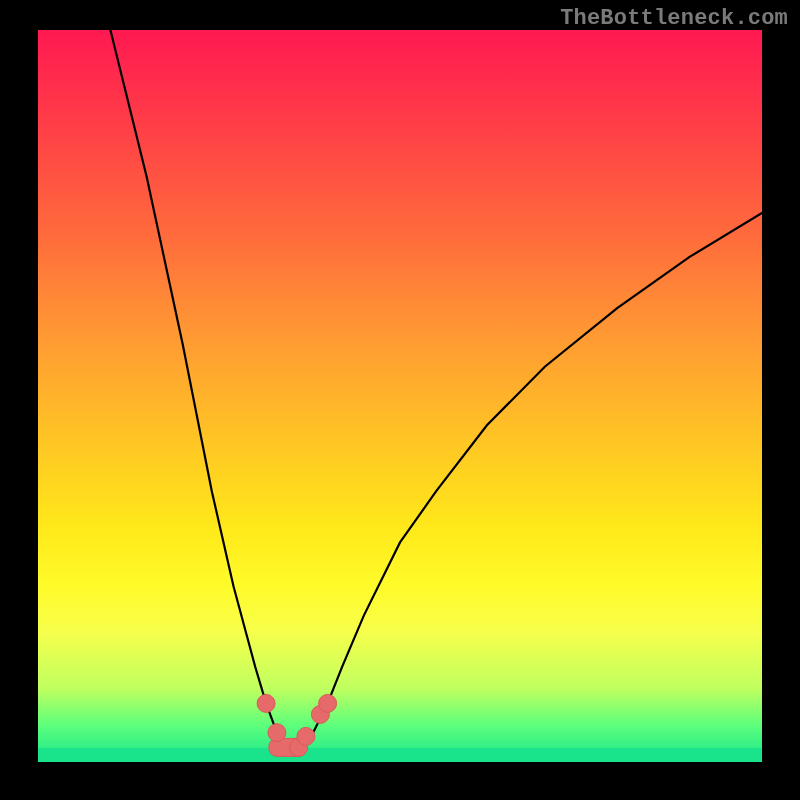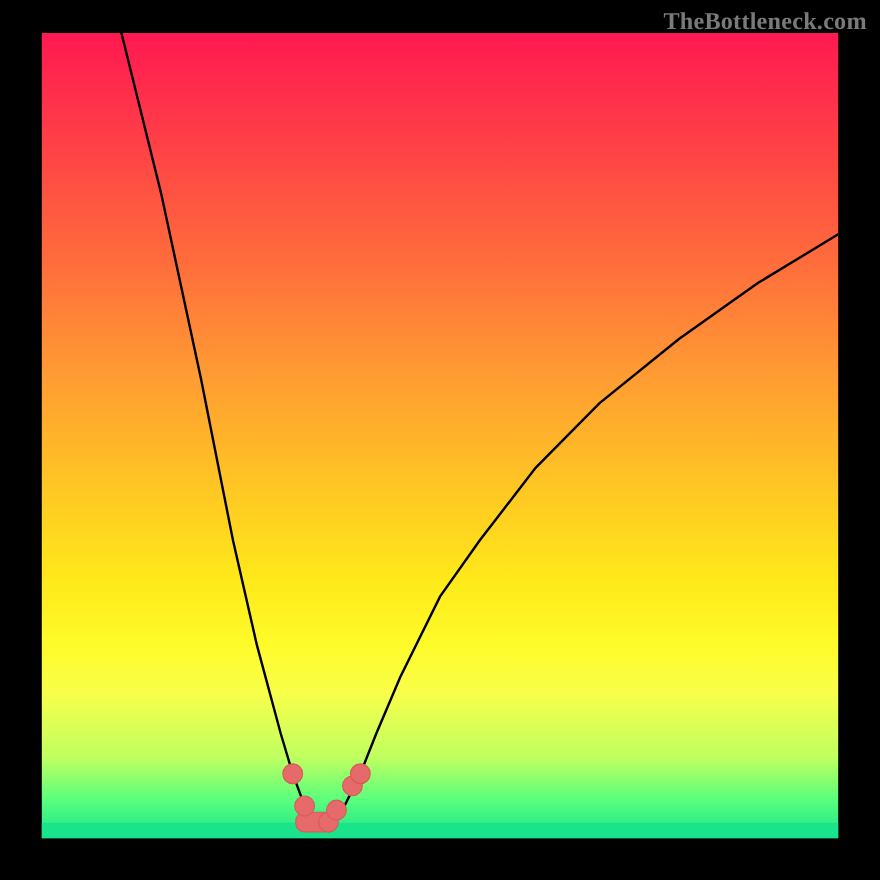--- a/index.html
+++ b/index.html
@@ -27,21 +27,21 @@
       #f8ff4a 82%,
       #bfff60 90%,
       #5dff7c 95%,
       #18e58b 100%
     );
   }
   .watermark {
     position: absolute;
     top: 6px;
     right: 12px;
-    font-family: Liberation Serif, serif;
+    font-family: Liberation Mono, monospace;
     font-size: 22px;
     font-weight: bold;
     color: #7a7a7a;
     letter-spacing: 0.2px;
   }
   svg.curves {
     position: absolute;
     left: 0;
     top: 0;
     width: 724px;

